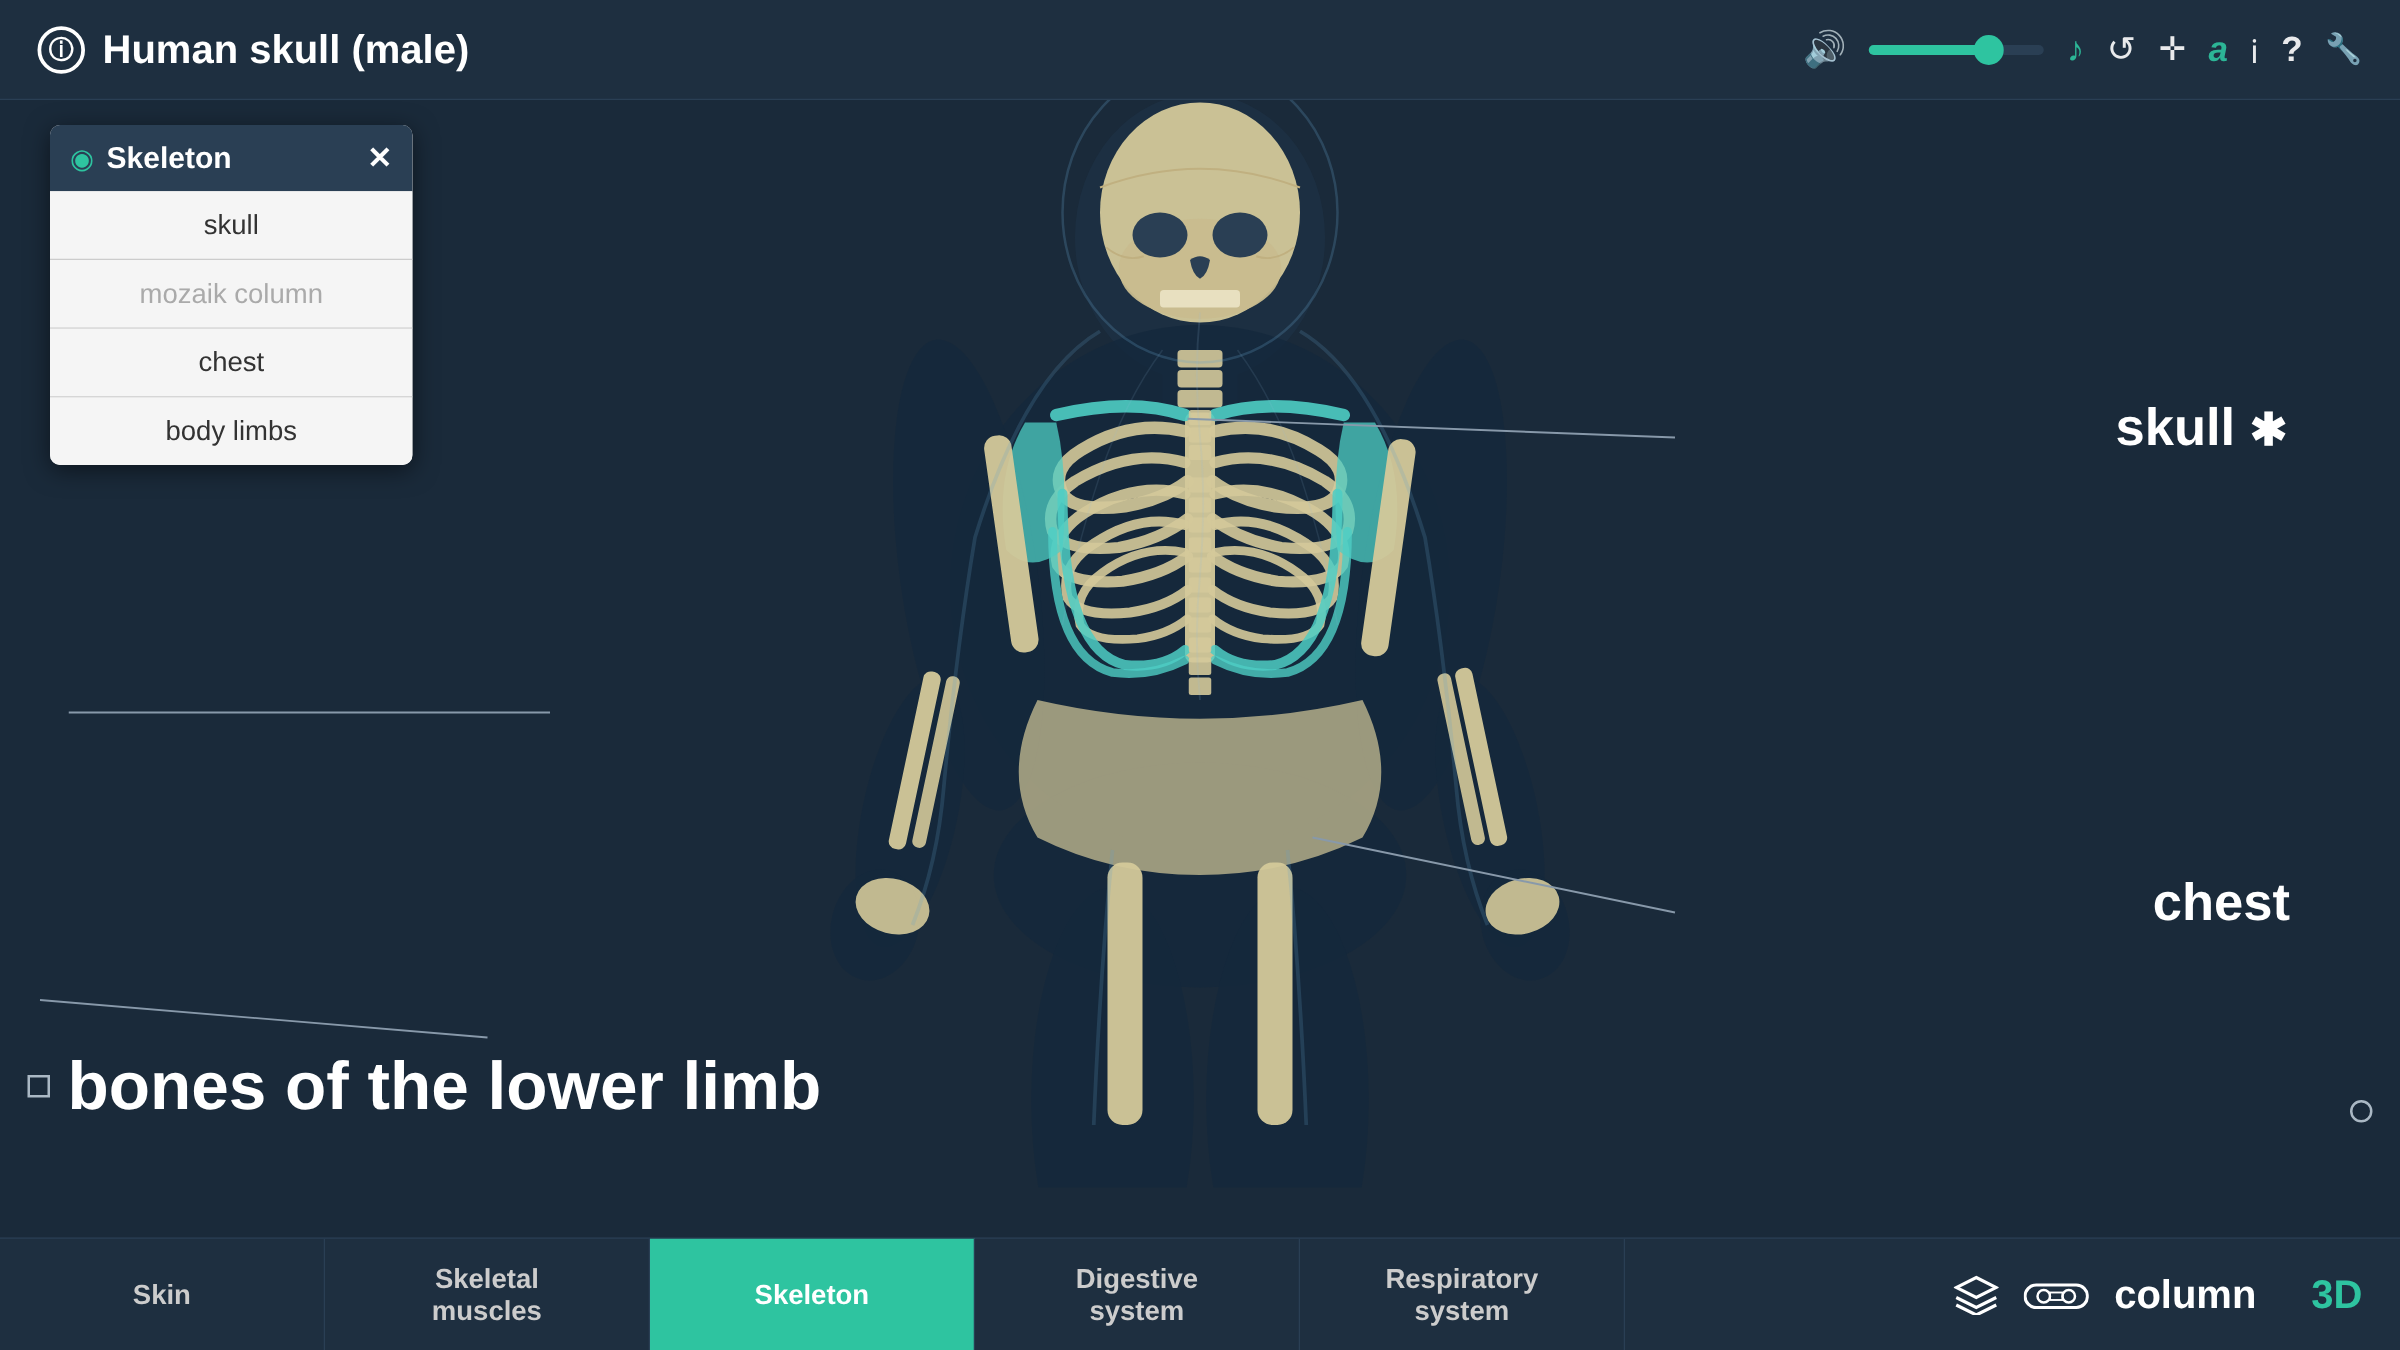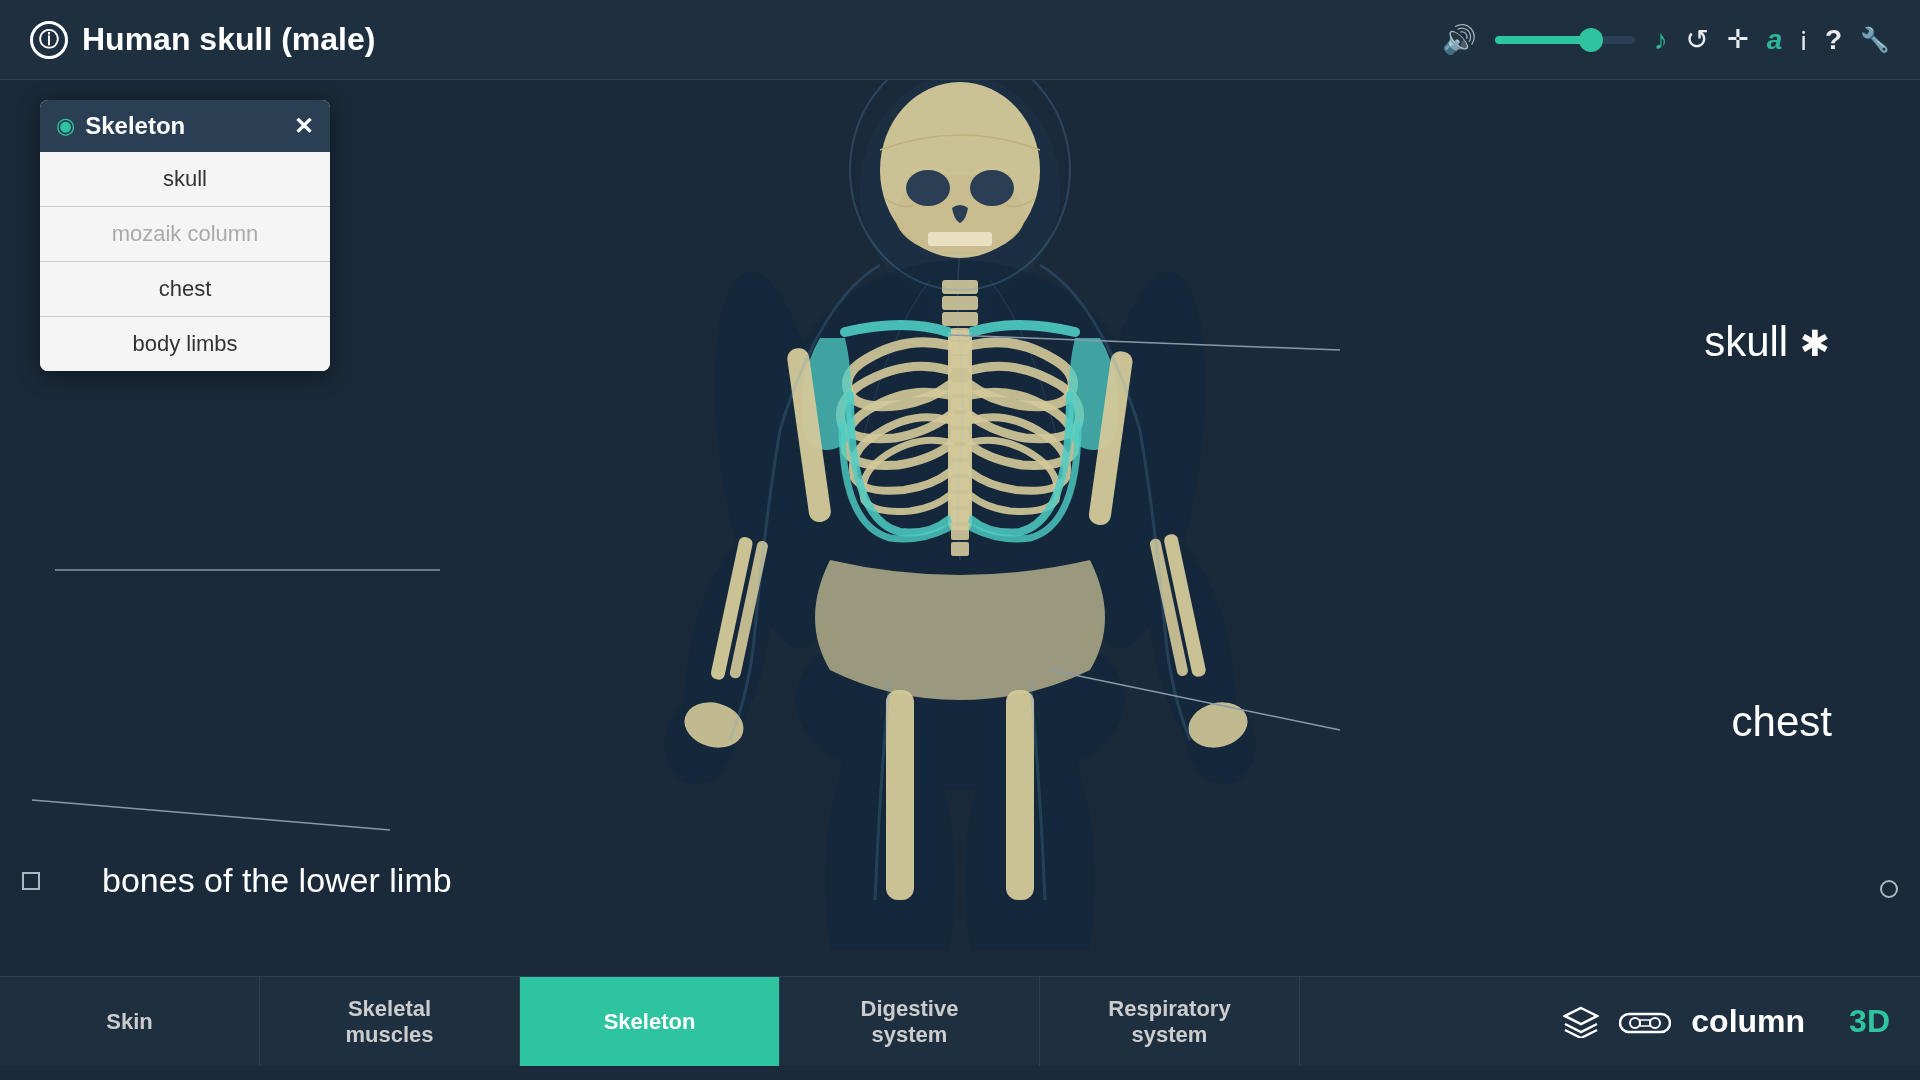--- a/index.html
+++ b/index.html
@@ -148,30 +148,30 @@
       background: #f5f5f5;
     }
     .panel-item.muted { color: #aaa; }
     .panel-item:last-child { border-bottom: none; }
 
     
     .body-label {
       position: absolute;
       color: #fff;
       font-size: 32px;
-      font-weight: 400;
+      font-weight: 700;
       white-space: nowrap;
       pointer-events: none;
       text-align: center;
     }
 
     
     #tab-bar {
       position: absolute;
-      bottom: 14px;
+      bottom: 0;
       width: 100%;
       height: 90px;
       background: #1e2f40;
       display: flex;
       align-items: stretch;
       border-top: 1px solid #2a3f54;
     }
     .tab-item {
       flex: 1;
       display: flex;
@@ -378,21 +378,21 @@
     skull <span style="color:#fff; font-size:36px;">✱</span>
   </div>
 
   <div class="body-label" style="right:88px; top:618px; font-size:42px;">
     chest
   </div>
 
 
   <div style="position:absolute; left:22px; bottom:90px; display:flex; align-items:center; gap:14px;">
     <div style="width:18px;height:18px;border:2.5px solid #aab8c4;border-radius:50;background:transparent;flex-shrink:0;"></div>
-    <span class="body-label" style="position:static; font-size:34px;margin-left:48px;">bones of the lower limb</span>
+    <span class="body-label" style="position:static; font-size:54px;">bones of the lower limb</span>
   </div>
 
   <div style="position:absolute;right:22px;bottom:92px;width:18px;height:18px;border:2.5px solid #aab8c4;border-radius:50%;background:transparent;"></div>
 
 </div>
 
 <div id="tab-bar">
   <div class="tab-item">
     <span>Skin</span>
   </div>

